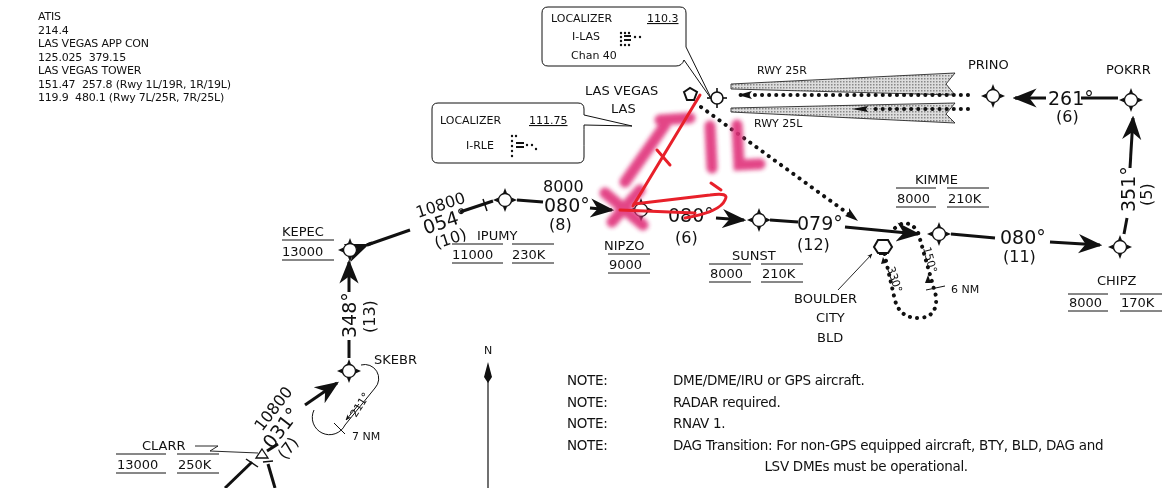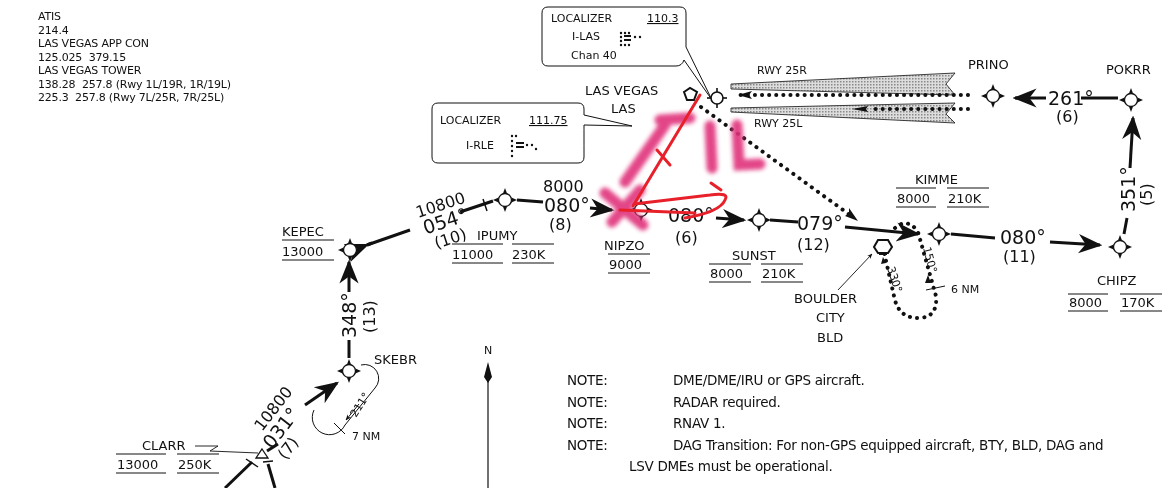--- a/index.html
+++ b/index.html
@@ -11,33 +11,33 @@
   .md { font-size:13px; }
   .lg { font-size:16px; }
   .xl { font-size:19px; }
   #freqs { position:absolute; left:8px; top:10px; font-size:11px; line-height:13.5px;
            font-family:"DejaVu Sans", sans-serif; letter-spacing:-0.2px; }
   #freqs div { white-space:pre;margin-left:30px; }
   #notes { position:absolute; left:567px; top:370px; font-size:13.5px; line-height:21.5px;
            font-family:"DejaVu Sans", sans-serif; letter-spacing:-0.3px; }
   #notes .row { display:flex; white-space:nowrap;gap:44px; }
   #notes .lab { width:62px; }
-  #notes .cont { padding-left:62px; }
+  #notes .cont { padding-left:62px;text-align:center; }
 </style>
 </head>
 <body>
 
 <div id="freqs">
   <div>ATIS</div>
   <div>214.4</div>
   <div>LAS VEGAS APP CON</div>
   <div>125.025  379.15</div>
   <div>LAS VEGAS TOWER</div>
-  <div>138.28  257.8 (Rwy 1L/19R, 1R/19L)</div>
-  <div>225.3  257.8 (Rwy 7L/25R, 7R/25L)</div>
+  <div>151.47  257.8 (Rwy 1L/19R, 1R/19L)</div>
+  <div>119.9  480.1 (Rwy 7L/25R, 7R/25L)</div>
 </div>
 
 <svg id="chart" width="1169" height="488" viewBox="0 0 1169 488">
   <defs>
     <marker id="arr" viewBox="0 0 10 10" refX="9" refY="5" markerWidth="8" markerHeight="8" orient="auto">
       <path d="M0,1 L10,5 L0,9 L3,5 z" fill="#111"></path>
     </marker>
     <marker id="arrs" viewBox="0 0 10 10" refX="9" refY="5" markerWidth="6" markerHeight="6" orient="auto">
       <path d="M0,1 L10,5 L0,9 L3,5 z" fill="#111"></path>
     </marker>

